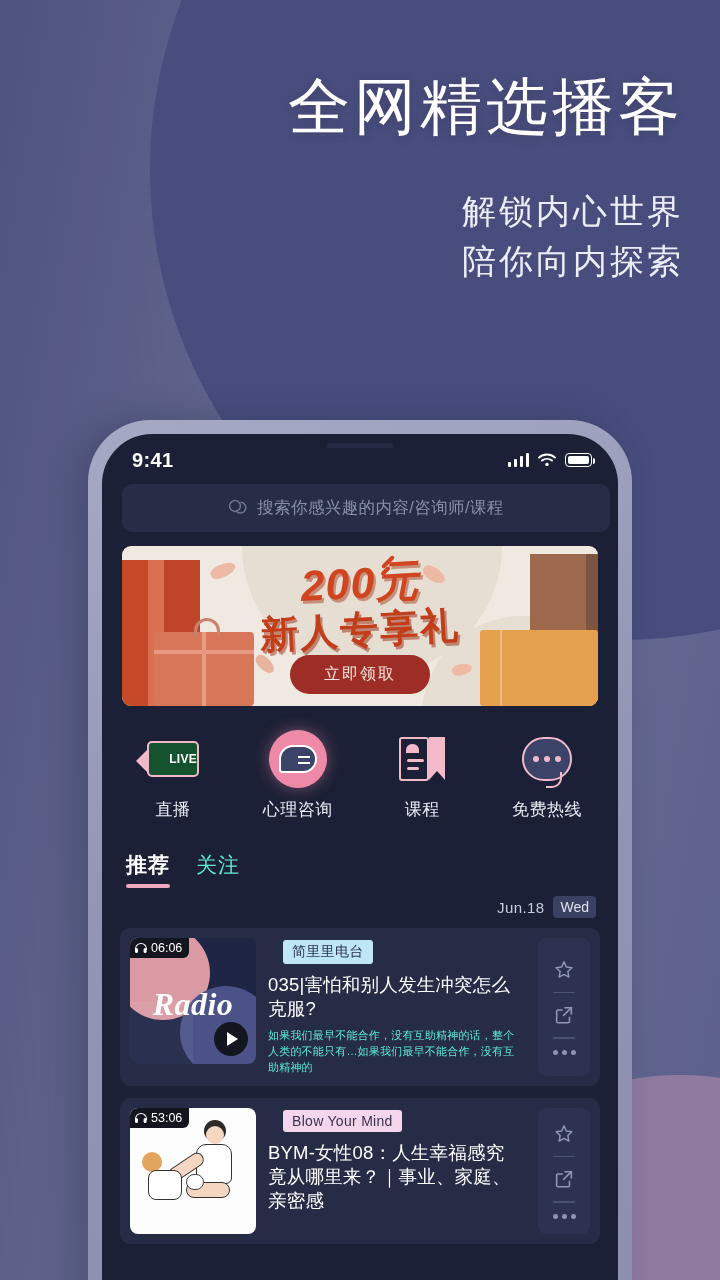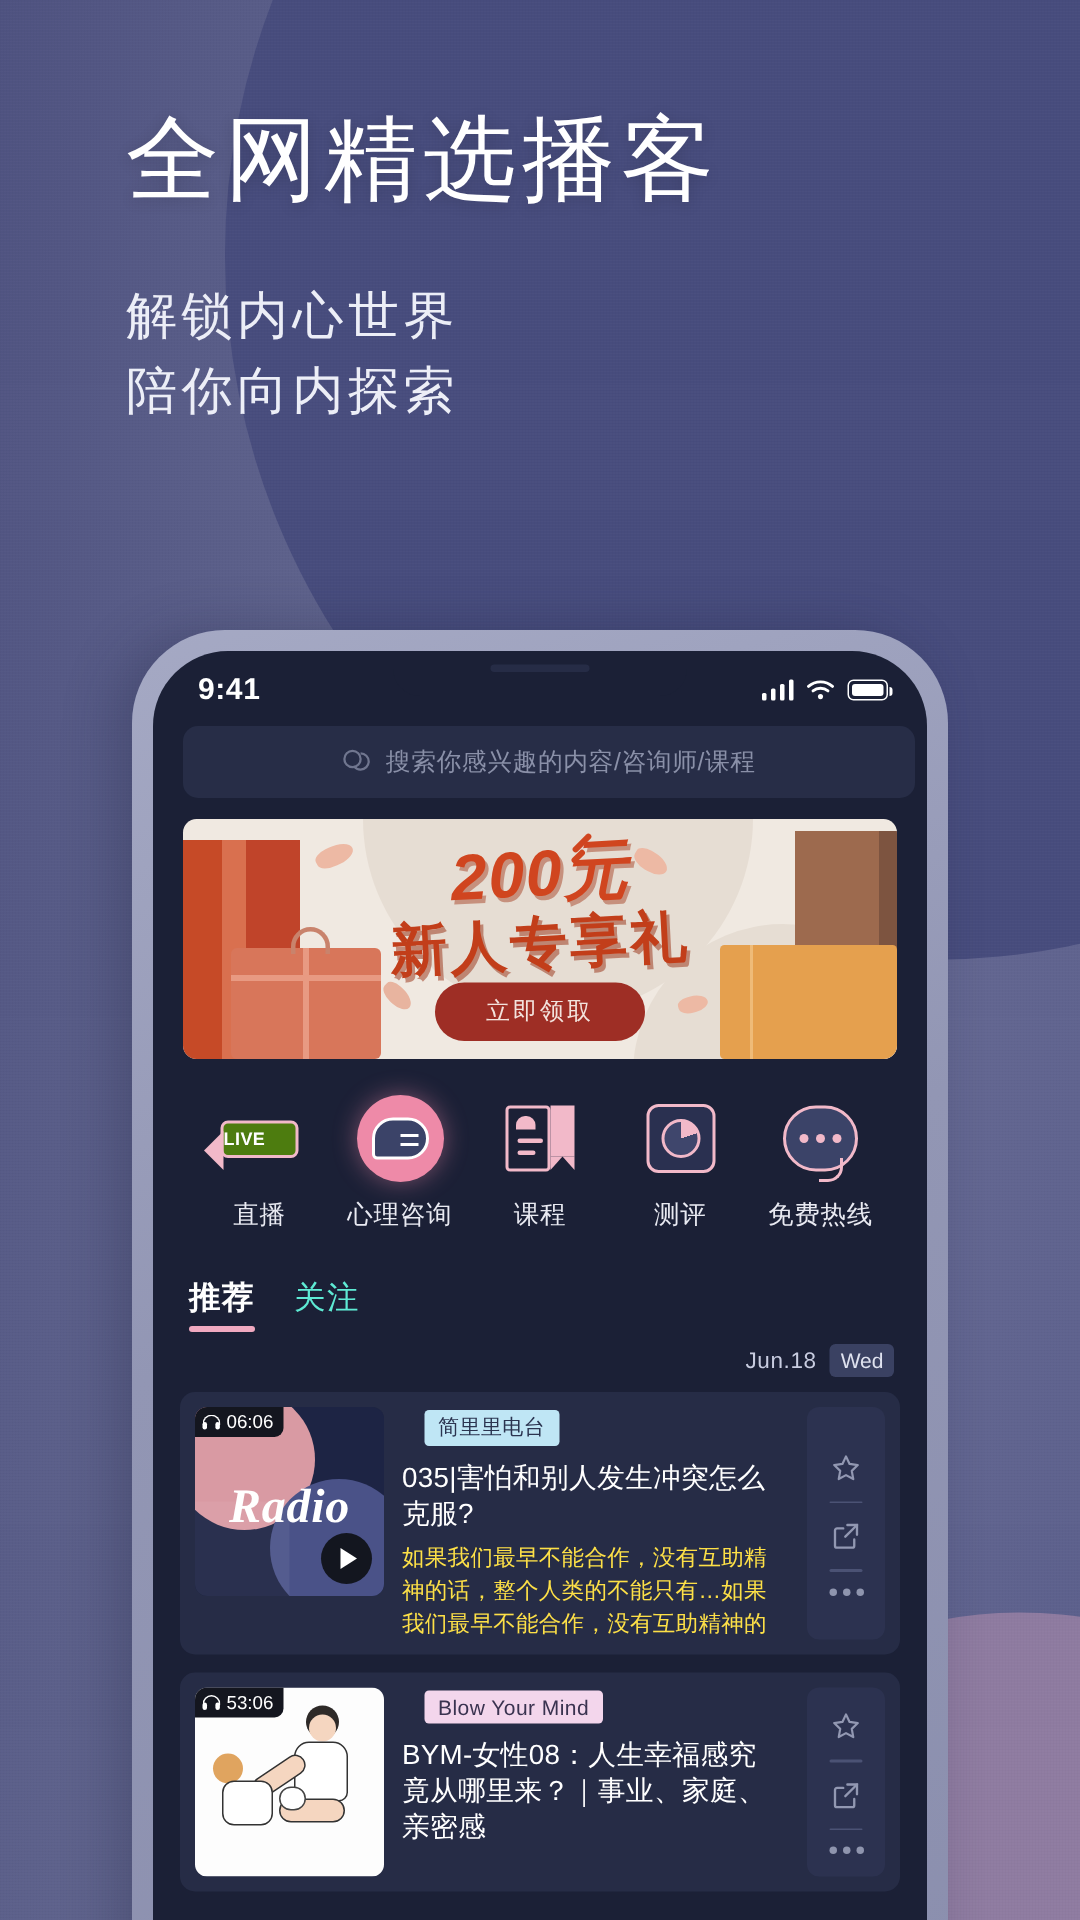--- a/index.html
+++ b/index.html
@@ -28,21 +28,21 @@
     background:#8e7ba0;
   }
   .bg-noise{
     position:absolute;inset:0;opacity:.30;
     background-image:
       repeating-linear-gradient(0deg,rgba(255,255,255,.05) 0 1px,transparent 1px 2px),
       repeating-linear-gradient(90deg,rgba(0,0,0,.05) 0 1px,transparent 1px 2px);
   }
 
   
-  .promo{position:absolute;left:84px;top:72px;width:600px;z-index:4;}
+  .promo{position:absolute;left:84px;top:72px;width:600px;z-index:4;text-align:right;}
   .promo-title{
     font-size:62px;line-height:1.12;color:#ffffff;font-weight:400;
     letter-spacing:4px;
     text-shadow:0 2px 10px rgba(0,0,0,.16);
   }
   .promo-sub{margin-top:46px;}
   .promo-sub div{
     font-size:34px;line-height:1.45;color:#eceef7;font-weight:300;
     letter-spacing:3px;
   }
@@ -153,22 +153,22 @@
   .bn-spark{position:absolute;left:258px;top:14px;z-index:4;}
   .bn-spark i{display:block;width:16px;height:4px;background:#d0451f;border-radius:2px;
     transform:rotate(-45deg);margin-bottom:5px;}
 
   
   .cats{display:flex;justify-content:space-between;padding:26px 28px 0 28px;}
   .cat{width:86px;text-align:center;}
   .cat-ico{height:54px;display:flex;align-items:center;justify-content:center;}
   .cat-lbl{margin-top:12px;font-size:17px;color:#e9eaf2;letter-spacing:.5px;}
 
-  .ic-live{width:52px;height:25px;border:2.4px solid #f2b9c9;border-radius:5px;position:relative;
-    background:#4d7c0f;display:flex;align-items:center;justify-content:flex-start;}
+  .ic-live{width:52px;height:36px;border:2.4px solid #f2b9c9;border-radius:5px;position:relative;
+    background:#14532d;display:flex;align-items:center;justify-content:flex-end;}
   .ic-live::before{content:"";position:absolute;left:-13px;top:5px;
     border-top:13px solid transparent;border-bottom:13px solid transparent;
     border-right:13px solid #f2b9c9;}
   .ic-live span{font-size:12px;font-weight:700;color:#fff;letter-spacing:.3px;}
   .ic-book{width:46px;height:44px;position:relative;}
   .ic-book .pg{position:absolute;left:0;top:0;width:30px;height:44px;border:2.4px solid #f2b9c9;
     border-radius:3px;}
   .ic-book .pg i{position:absolute;left:6px;height:3px;background:#f2b9c9;border-radius:2px;}
   .ic-book .pg i:nth-child(1){top:20px;width:17px;}
   .ic-book .pg i:nth-child(2){top:28px;width:12px;}
@@ -245,21 +245,21 @@
     border:1.6px solid #333;left:18px;top:62px;}
   .th-illus .w-leg{width:40px;height:14px;border-radius:8px;background:#f5d6c0;
     border:1.6px solid #333;left:36px;top:52px;transform:rotate(-34deg);}
   .th-illus .cat{width:18px;height:16px;border-radius:8px;background:#fff;
     border:1.4px solid #444;left:56px;top:66px;}
 
   .cbody{flex:1;min-width:0;padding-top:2px;padding-right:4px;}
   .tag{display:inline-block;font-size:14px;padding:3px 9px;border-radius:3px;letter-spacing:.3px;margin-left:15px;}
   .ctitle{margin-top:9px;font-size:18.5px;line-height:1.3;color:#ffffff;font-weight:500;
     letter-spacing:.2px;}
-  .cdesc{margin-top:7px;font-size:15px;line-height:1.45;color:#fde047;letter-spacing:.2px;}
+  .cdesc{margin-top:7px;font-size:11px;line-height:1.45;color:#5eead4;letter-spacing:.2px;}
 
   .rail{width:52px;flex:0 0 52px;background:#2c3250;border-radius:8px;
     display:flex;flex-direction:column;align-items:center;justify-content:center;
     gap:11px;padding:10px 0;}
   .rail .sep{width:22px;height:1.6px;background:#4b5274;border-radius:1px;}
   .rail svg{display:block;}
   .dots3{display:flex;gap:4px;}
   .dots3 i{width:5px;height:5px;border-radius:50%;background:#8f95ae;}
 </style>
 </head>
@@ -379,28 +379,20 @@
             <div class="pg">
                 <i></i>
                 <i></i>
               </div>
             <div class="dot"></div>
           </div>
         </div>
         <div class="cat-lbl">课程</div>
       </div>
 
-      <div class="cat">
-        <div class="cat-ico">
-          <div class="ic-test">
-              <div class="pie"></div>
-            </div>
-        </div>
-        <div class="cat-lbl">测评</div>
-      </div>
 
       <div class="cat">
         <div class="cat-ico">
           <div class="ic-chat">
               <i></i>
               <i></i>
               <i></i>
             </div>
         </div>
         <div class="cat-lbl">免费热线</div>

